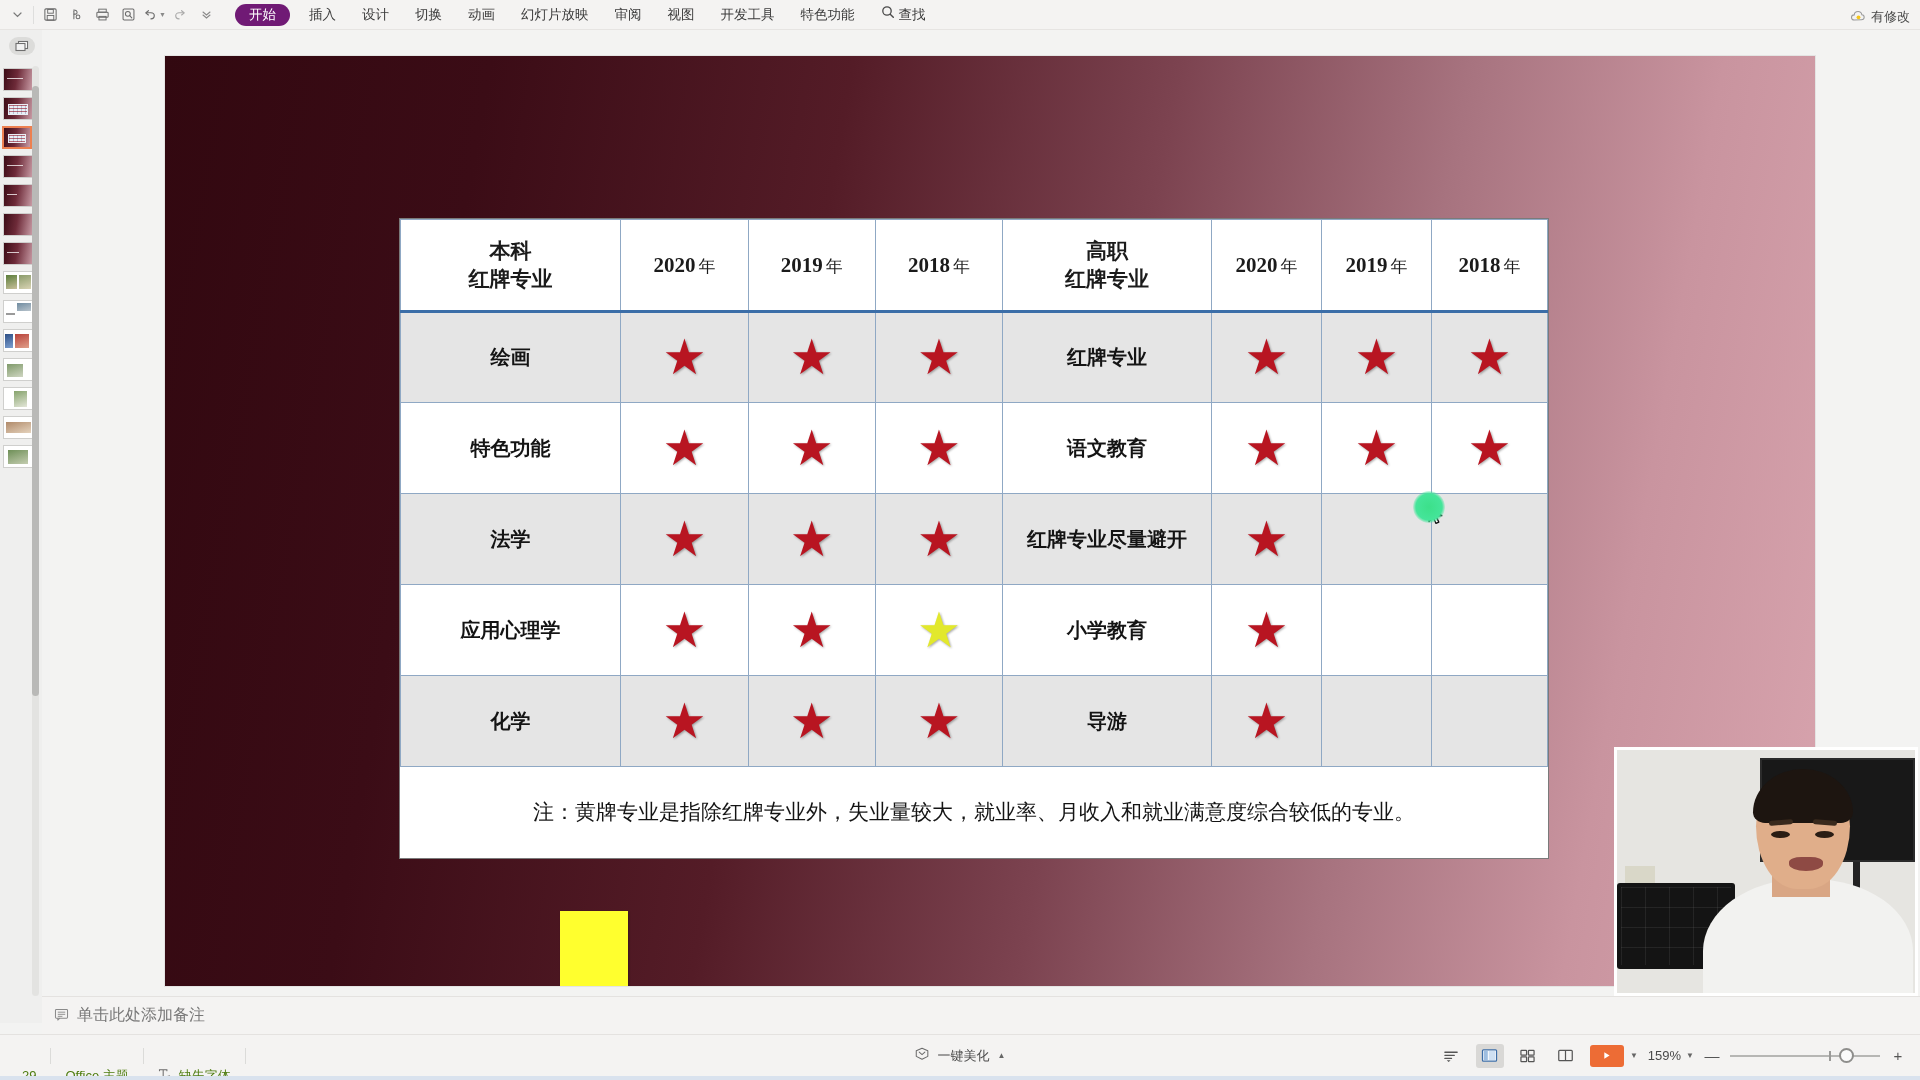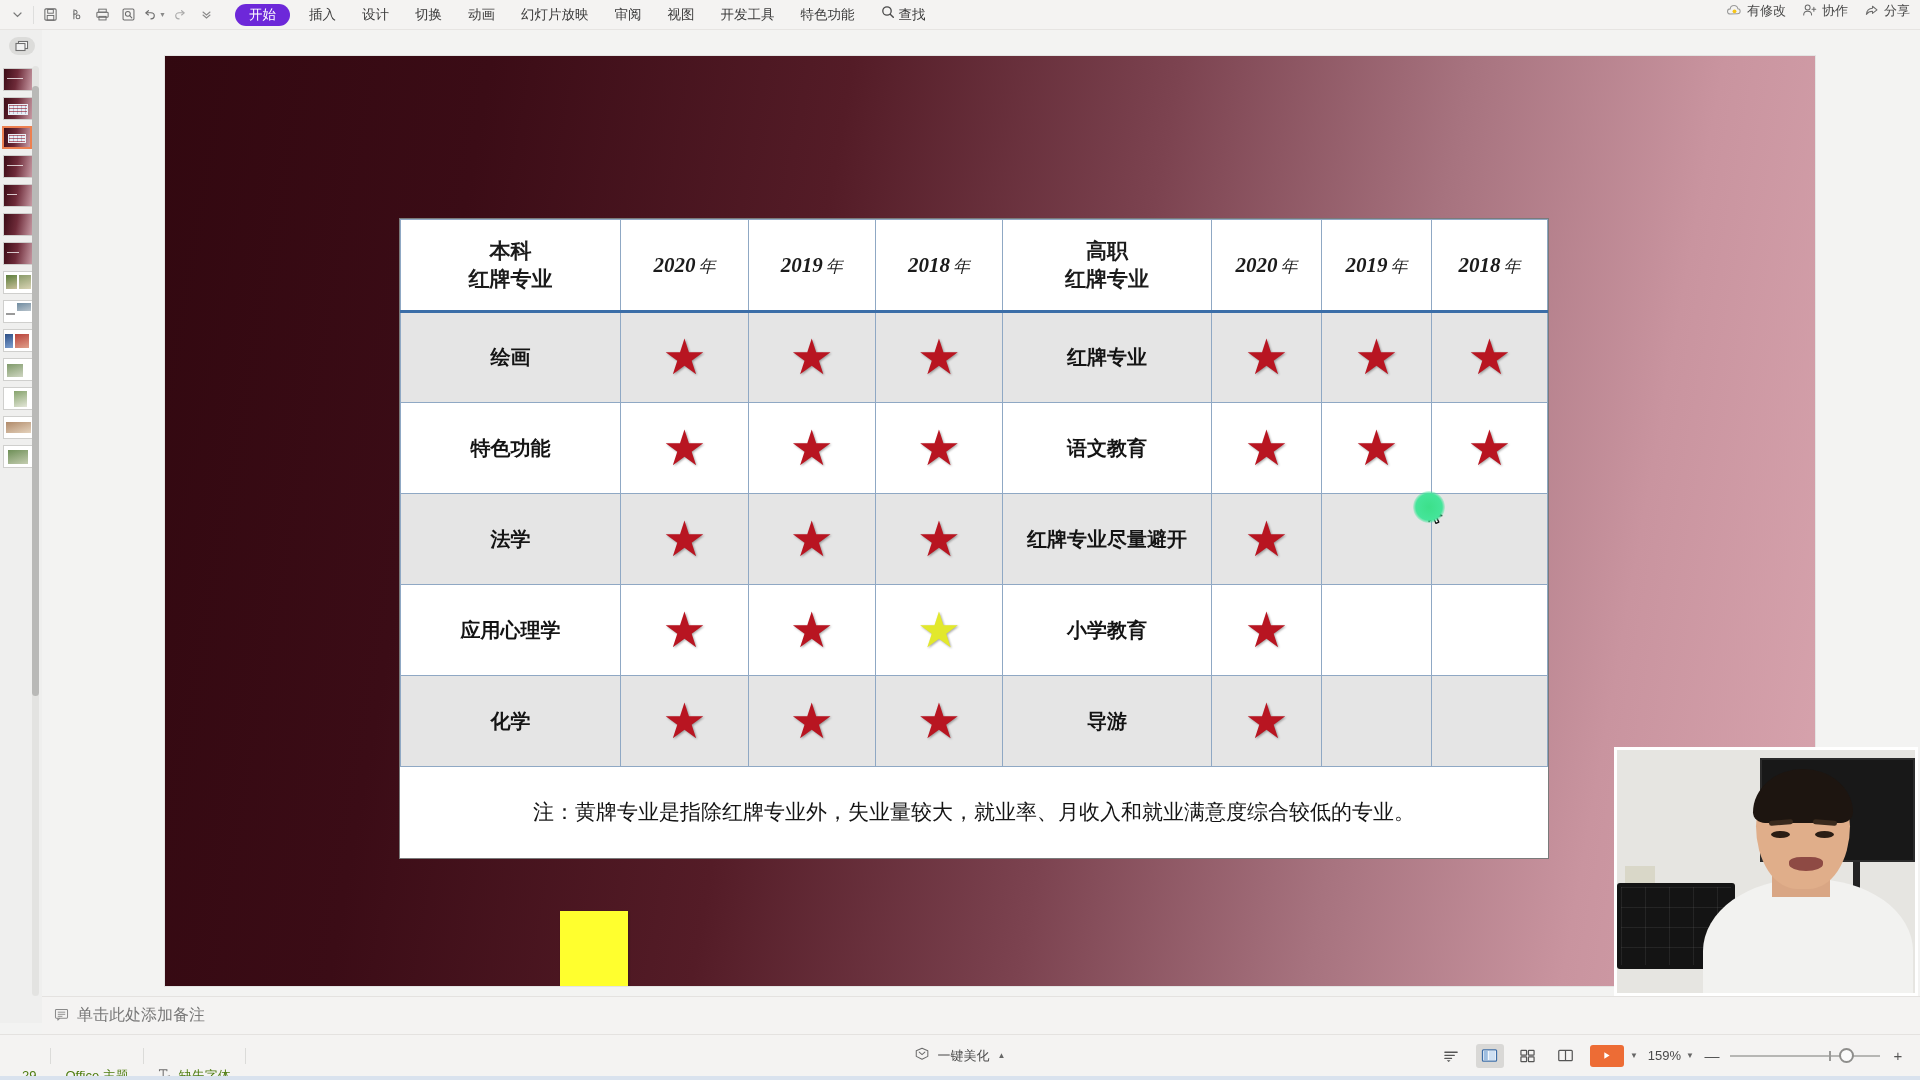--- a/index.html
+++ b/index.html
@@ -27,29 +27,29 @@
   .qat-btn svg { display: block; }
   .qat-sep { width: 1px; height: 18px; background: #dededd; margin: 0 3px; }
   .caret-mini { font-size: 7px; color: #8a8a8a; margin-left: 1px; line-height: 1; }
 
   .tabs { display: flex; align-items: center; height: 30px; margin-left: 10px; }
   .tab {
     font-size: 13.5px; color: #3b3b3b; padding: 0 13px;
     height: 30px; line-height: 30px; cursor: pointer; white-space: nowrap;
   }
   .tab.active-pill {
-    background: #6d28d9; color: #fff; border-radius: 13px;
+    background: #701a75; color: #fff; border-radius: 13px;
     height: 22px; line-height: 22px; padding: 0 14px; margin: 10px 6px;
     font-weight: normal;
   }
   .tab.find { display: flex; align-items: center; gap: 4px; }
 
   .ribbon-right {
-    position: absolute; right: 10px; top: 0; height: 22px;
-    display: flex; align-items: center; gap: 16px;
+    position: absolute; right: 10px; top: 8px; height: 22px;
+    display: flex; align-items: center; gap: 16px; flex-direction: column;
   }
   .rr-item {
     display: flex; align-items: center; gap: 4px;
     font-size: 13px; color: #4a4a4a; cursor: pointer; white-space: nowrap;
   }
 
   
   .thumb-panel {
     position: absolute; left: 0; top: 30px; width: 42px; height: 993px;
     background: #efefee;
@@ -124,21 +124,21 @@
     border: 1px solid #8fa8c4;
     padding: 0; text-align: center; vertical-align: middle;
   }
   thead th {
     background: #ffffff; height: 92px;
     font-size: 21px; color: #1b1b1b; font-weight: bold;
     font-family: "Liberation Serif", "DejaVu Serif", serif;
     border-bottom: 3px solid #3b6ea8 !important;
     line-height: 1.35;
   }
-  thead th .yr { font-family: "Liberation Serif","DejaVu Serif",serif; font-style: italic; }
+  thead th .yr { font-family: "Liberation Serif","DejaVu Serif",serif; }
   thead th .yr .n { font-weight: bold; }
   thead th .yr .u { font-size: 17px; font-weight: normal; margin-left: 3px; }
   tbody tr { height: 91px; }
   tbody tr.alt td { background: #e5e5e5; }
   tbody tr.plain td { background: #ffffff; }
   td.major {
     text-align: left; padding-left: 16px;
     font-size: 20px; color: #141414; font-weight: bold;
     font-family: "Liberation Serif", "DejaVu Serif", serif;
     line-height: 1.45;

